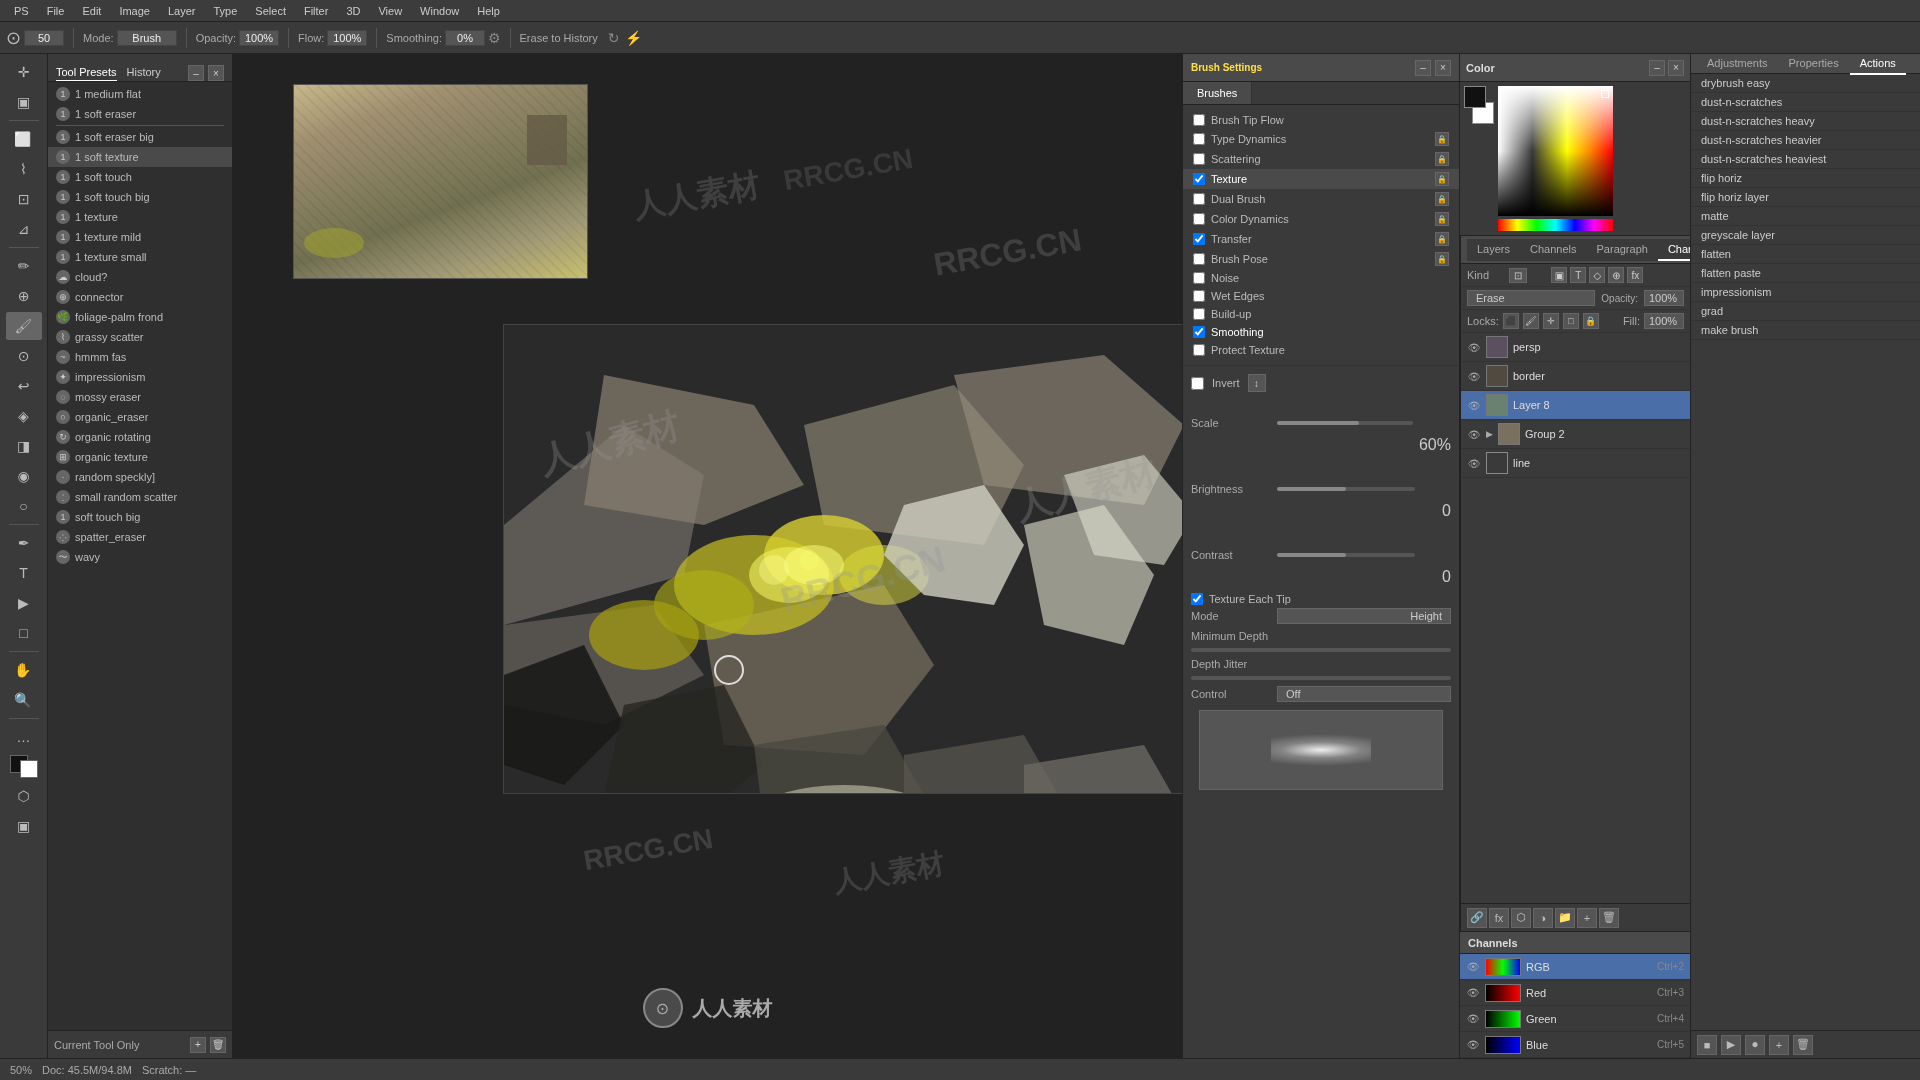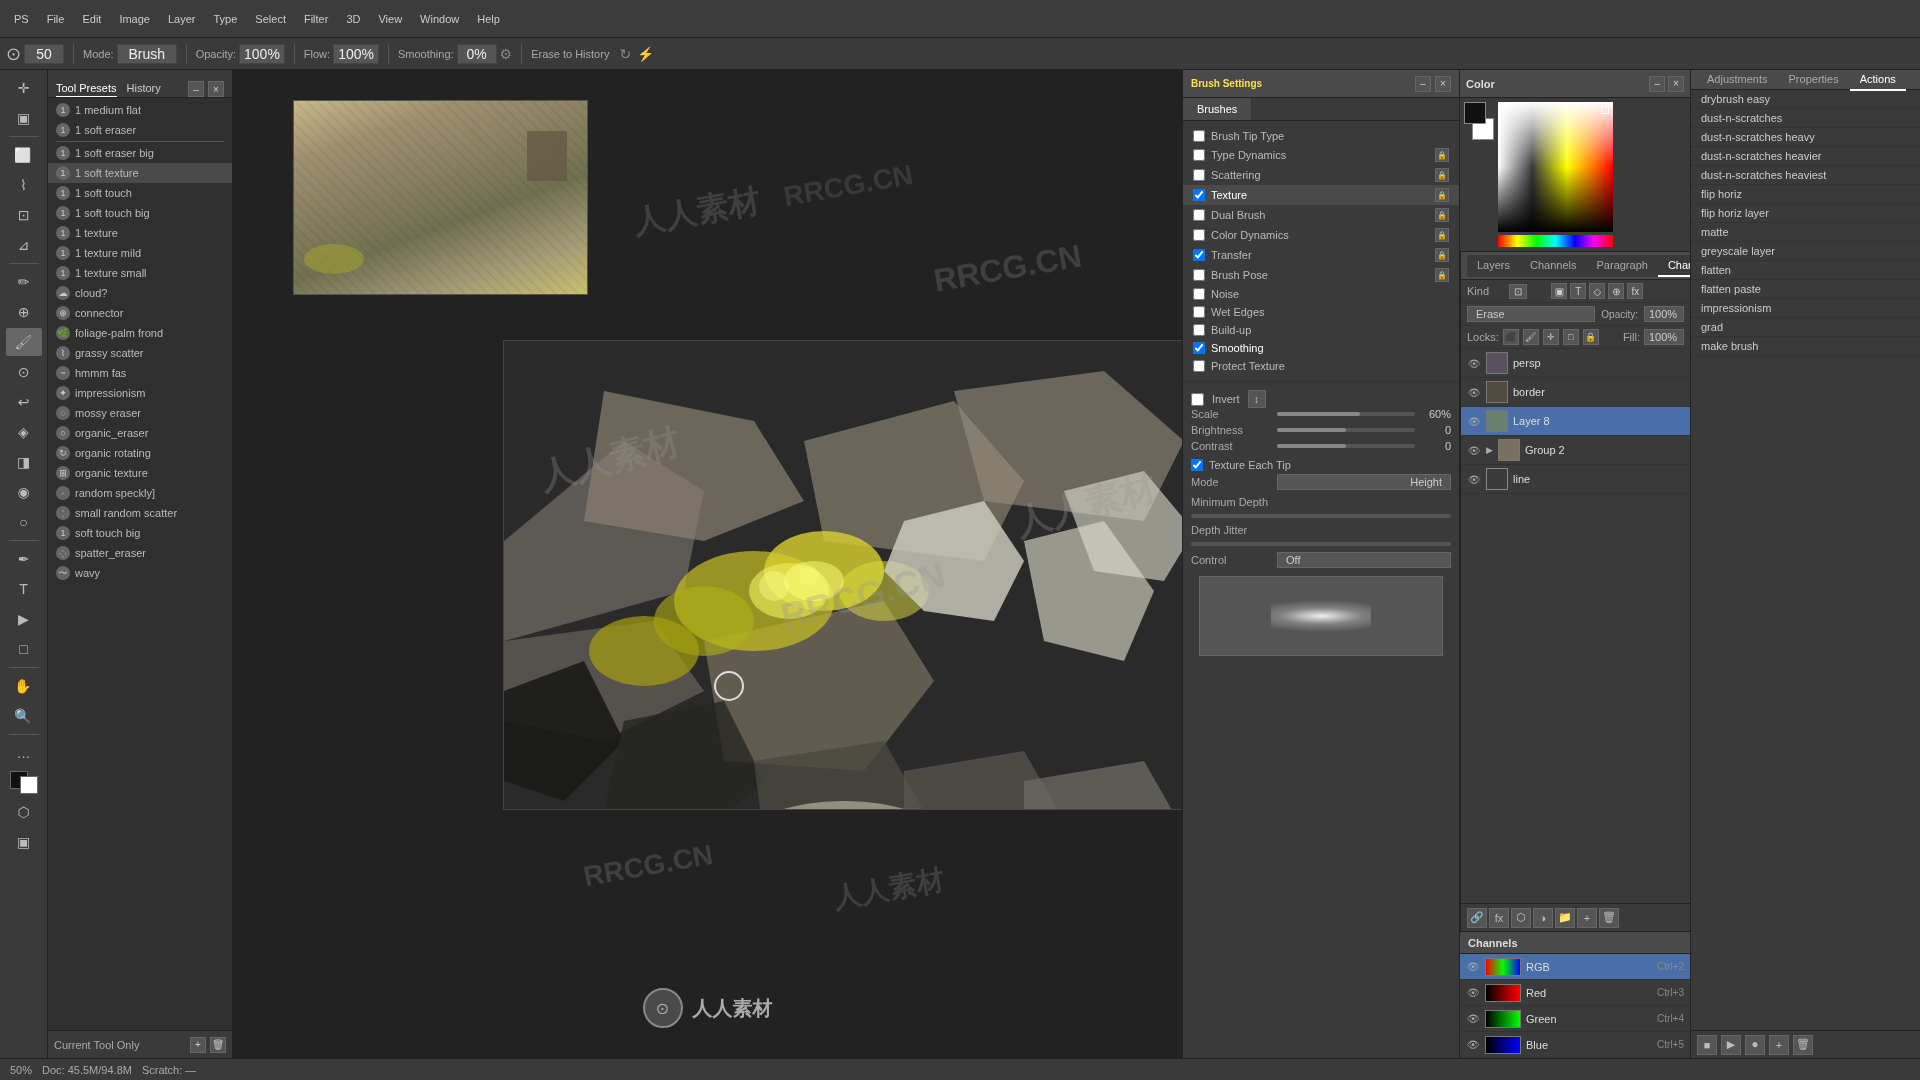--- a/index.html
+++ b/index.html
@@ -10,21 +10,21 @@
       background: #2b2b2b;
       font-family: Arial, sans-serif;
       font-size: 11px;
       color: #ccc;
       display: flex;
       flex-direction: column;
     }
 
     
     .menu-bar {
-      height: 38px;
+      height: 22px;
       background: #3c3c3c;
       display: flex;
       align-items: center;
       padding: 0 6px;
       gap: 2px;
       border-bottom: 1px solid #222;
       flex-shrink: 0;
     }
     .menu-item {
       padding: 2px 8px;
@@ -50,21 +50,21 @@
       gap: 3px;
       font-size: 11px;
       color: #ccc;
     }
     .toolbar-label { color: #aaa; font-size: 11px; }
     .toolbar-value {
       background: #555;
       border: 1px solid #444;
       color: #eee;
       padding: 1px 4px;
-      font-size: 14px;
+      font-size: 11px;
       min-width: 40px;
       text-align: center;
     }
     .toolbar-separator {
       width: 1px;
       height: 20px;
       background: #555;
       margin: 0 3px;
     }
 
@@ -337,21 +337,21 @@
       height: 4px;
       background: #555;
       border-radius: 2px;
       position: relative;
     }
     .setting-slider-fill {
       height: 100%;
       background: #888;
       border-radius: 2px;
     }
-    .setting-value { font-size: 11px; color: #ccc; min-width: 30px; text-align: right; }
+    .setting-value { font-size: 16px; color: #ccc; min-width: 30px; text-align: right; margin-top: 44px; }
 
     .brush-preview {
       height: 80px;
       background: #555;
       margin: 8px;
       display: flex;
       align-items: center;
       justify-content: center;
       border: 1px solid #666;
     }
@@ -833,21 +833,21 @@
         <div class="panel-btn">×</div>
       </div>
     </div>
     <div class="brush-tabs">
       <div class="brush-tab active">Brushes</div>
     </div>
 
     <div class="brush-options">
       <div class="brush-option-row">
         <input type="checkbox" style="">
-        <span class="brush-option-label">Brush Tip Type</span>
+        <span class="brush-option-label">Brush Tip Flow</span>
       </div>
       <div class="brush-option-row">
         <input type="checkbox" style="">
         <span class="brush-option-label">Type Dynamics</span>
         <div class="brush-lock-btn">🔒</div>
       </div>
       <div class="brush-option-row">
         <input type="checkbox" style="">
         <span class="brush-option-label">Scattering</span>
         <div class="brush-lock-btn">🔒</div>

